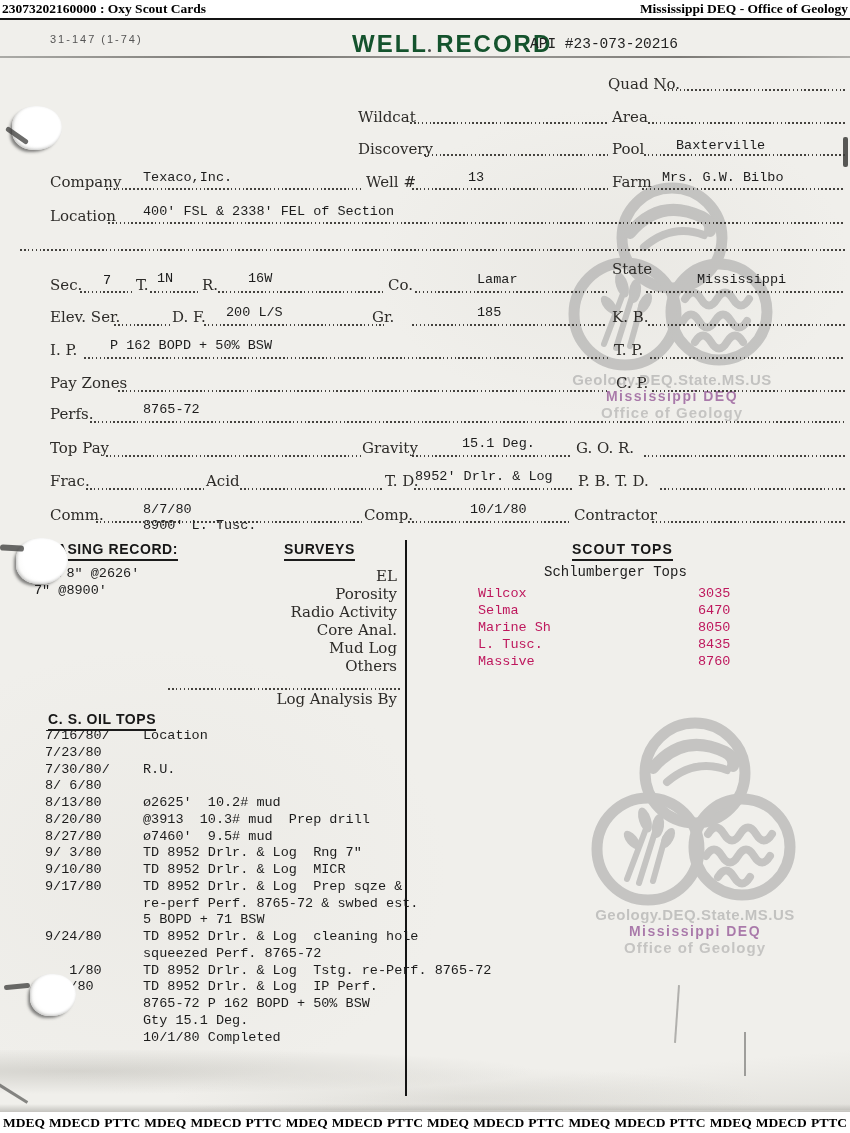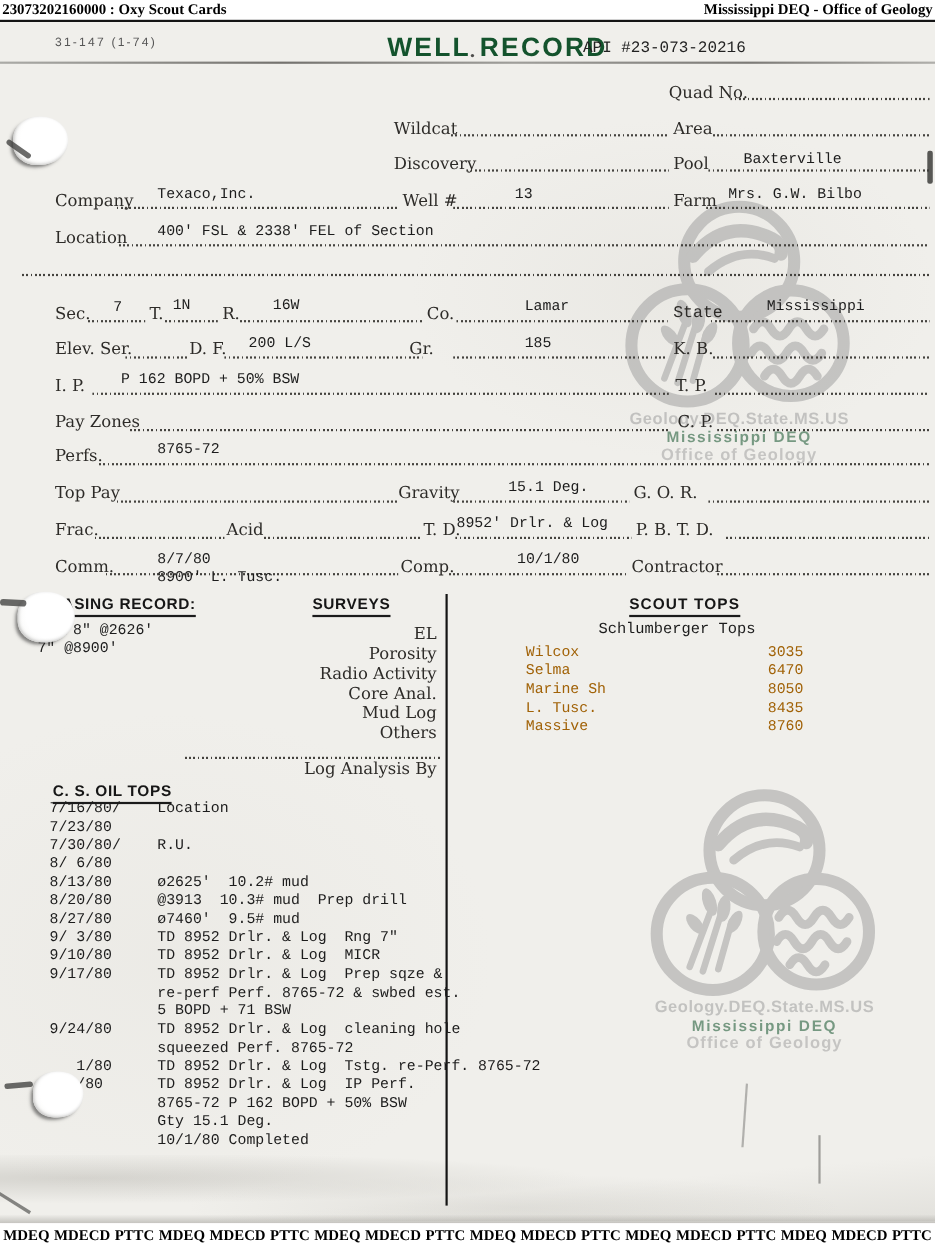--- a/index.html
+++ b/index.html
@@ -40,31 +40,31 @@
          letter-spacing:2px;color:#14532d;}
   .api{position:absolute;left:530px;top:36px;font:14.5px "Liberation Mono",monospace;color:#222;}
   
   .survrow{position:absolute;display:flex;align-items:flex-end;height:18px;width:232px;left:168px;z-index:2;flex-direction:column;}
   .slbl{font:15px "DejaVu Serif",serif;color:#2d2b28;padding-right:3px;white-space:pre;}
   .sfill{flex:1;height:2px;margin-bottom:3px;
          background-image:repeating-linear-gradient(90deg,#44423e 0 1.6px,transparent 1.6px 3.9px);}
   .divider{position:absolute;left:405px;top:540px;width:2px;height:556px;background:#141414;z-index:2;}
   
   .scoutrows{position:absolute;left:478px;top:586px;width:280px;z-index:2;}
-  .scrow{position:relative;height:17px;font:13.5px "Liberation Mono",monospace;color:#a16207;}
+  .scrow{position:relative;height:17px;font:13.5px "Liberation Mono",monospace;color:#be185d;}
   .scdepth{position:absolute;left:220px;top:0;}
   
   .oilrows{position:absolute;left:45px;top:728px;z-index:2;}
   .oilrow{display:flex;height:16.75px;font:13.5px "Liberation Mono",monospace;color:#1c1c1c;}
   .odate{width:98px;white-space:pre;flex:none;}
   .otext{white-space:pre;}
   
   .watermark{position:absolute;width:240px;text-align:center;opacity:.55;z-index:0;}
   .wmline1{font:bold 15px "Liberation Sans",sans-serif;color:#9e9e9e;letter-spacing:.5px;margin-top:-4px;}
-  .wmline2{font:bold 14px "Liberation Sans",sans-serif;color:#14532d;letter-spacing:1.5px;}
+  .wmline2{font:bold 14px "Liberation Sans",sans-serif;color:#701a75;letter-spacing:1.5px;}
   .wmline3{font:bold 15px "Liberation Sans",sans-serif;color:#a2a2a2;letter-spacing:1px;}
   
   .punch{position:absolute;background:radial-gradient(circle at 55% 45%,#fff 55%,#f3f3f0);
          border-radius:48% 52% 55% 45%;z-index:5;
          box-shadow:-3px 3px 3px -1px rgba(40,40,40,.55), inset 1px -1px 3px rgba(0,0,0,.22);}
   .smear{position:absolute;background:#3a3a38;border-radius:3px;opacity:.75;z-index:5;}
   .mark{position:absolute;background:#3c3c3a;z-index:4;}
   .speck{position:absolute;width:3px;height:3px;border-radius:50%;background:#4e4e4c;z-index:2;}
 </style>
 </head>
@@ -186,21 +186,21 @@
   <span class="val" style="left:103px;top:273px;">7</span>
   <span class="lbl" style="left:136px;top:276px;">T.</span>
   <div class="dot" style="left:150px;top:291px;width:48px;"></div>
   <span class="val" style="left:157px;top:271px;">1N</span>
   <span class="lbl" style="left:202px;top:276px;">R.</span>
   <div class="dot" style="left:218px;top:291px;width:166px;"></div>
   <span class="val" style="left:248px;top:271px;">16W</span>
   <span class="lbl" style="left:388px;top:276px;">Co.</span>
   <div class="dot" style="left:415px;top:291px;width:192px;"></div>
   <span class="val" style="left:477px;top:272px;">Lamar</span>
-  <span class="lbl" style="left:612px;top:276px;font-family:Liberation Mono, monospace;">State</span>
+  <span class="lbl" style="left:612px;top:260px;">State</span>
   <div class="dot" style="left:646px;top:291px;width:199px;"></div>
   <span class="val" style="left:697px;top:272px;">Mississippi</span>
 
   <span class="lbl" style="left:50px;top:308px;">Elev. Ser.</span>
   <div class="dot" style="left:114px;top:324px;width:56px;"></div>
   <span class="lbl" style="left:172px;top:308px;">D. F.</span>
   <div class="dot" style="left:204px;top:324px;width:180px;"></div>
   <span class="val" style="left:226px;top:305px;">200 L/S</span>
   <span class="lbl" style="left:372px;top:308px;">Gr.</span>
   <div class="dot" style="left:412px;top:324px;width:195px;"></div>

